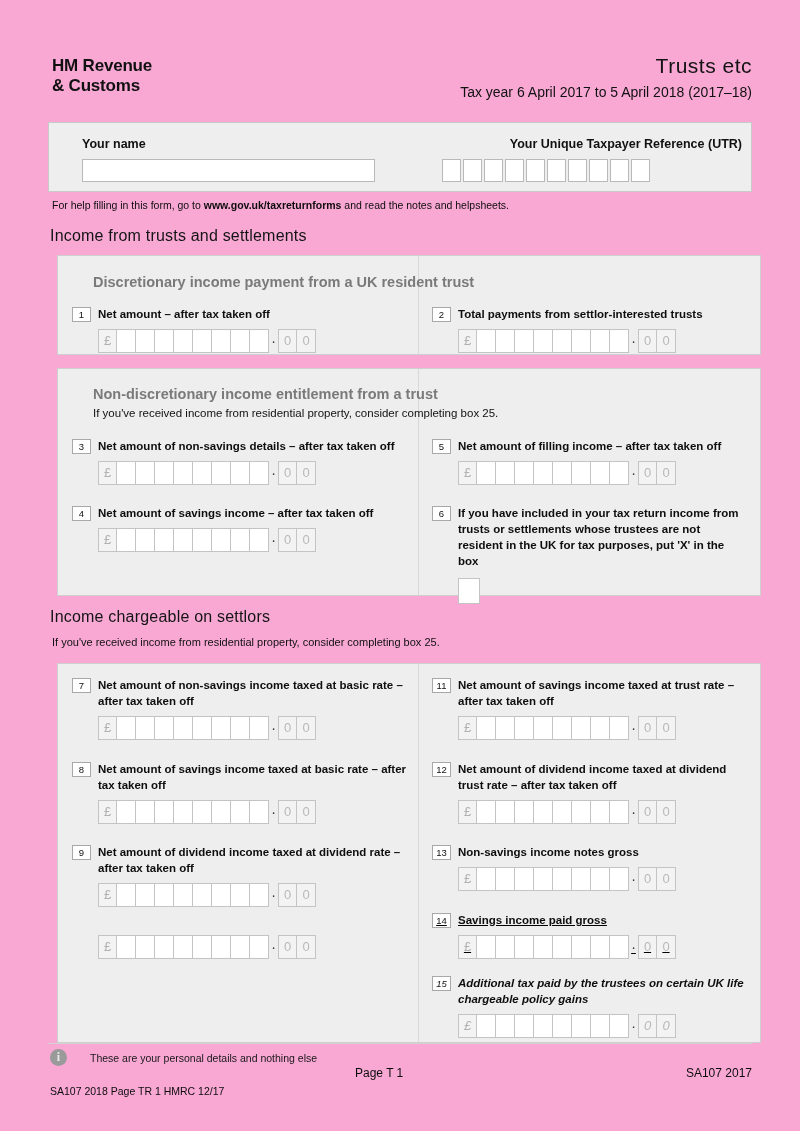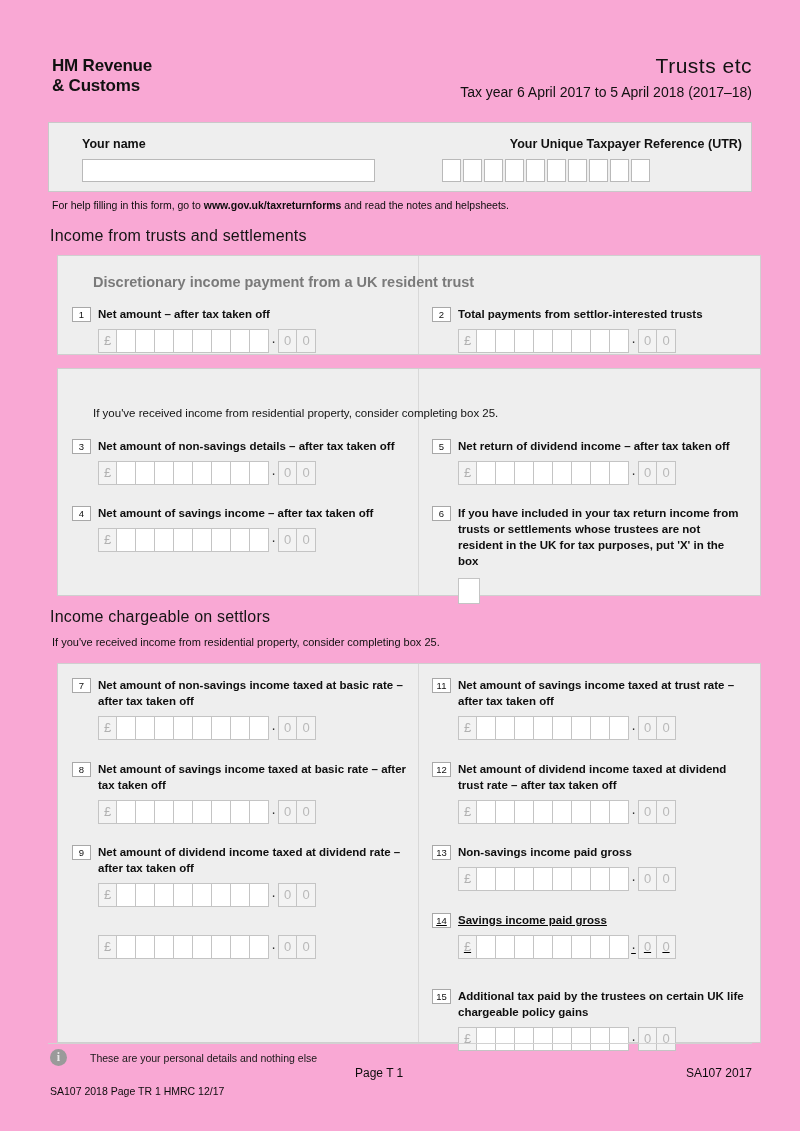--- a/index.html
+++ b/index.html
@@ -338,20 +338,21 @@
         <div class="cell"></div>
         <div class="dot">·</div>
         <div class="pence">0</div>
         <div class="pence second">0</div>
       </div>
     </div>
   </div>
 
   <div class="panel" style="top:368px; height:228px;">
     <div class="panel-divider" style="left:360px;"></div>
+    <div class="panel-heading" style="left:35px; top:17px;">Non-discretionary income entitlement from a trust</div>
     <div class="panel-subheading" style="left:35px; top:38px;">If you've received income from residential property, consider completing box 25.</div>
 
     <div class="field" style="left:14px; top:69px; width:340px;">
       <div class="field-head">
         <div class="box-num">3</div>
         <div class="field-label"><span>Net amount of non-savings details</span><span class="light"> – after tax taken off</span></div>
       </div>
       <div class="money">
         <div class="pound">£</div>
         <div class="cell"></div>
@@ -364,21 +365,21 @@
         <div class="cell"></div>
         <div class="dot">·</div>
         <div class="pence">0</div>
         <div class="pence second">0</div>
       </div>
     </div>
 
     <div class="field" style="left:374px; top:69px; width:320px;">
       <div class="field-head">
         <div class="box-num">5</div>
-        <div class="field-label"><span>Net return of dividend income</span><span class="light"> – after tax taken off</span></div>
+        <div class="field-label"><span>Net amount of filling income</span><span class="light"> – after tax taken off</span></div>
       </div>
       <div class="money">
         <div class="pound">£</div>
         <div class="cell"></div>
         <div class="cell"></div>
         <div class="cell"></div>
         <div class="cell"></div>
         <div class="cell"></div>
         <div class="cell"></div>
         <div class="cell"></div>
@@ -526,21 +527,21 @@
         <div class="cell"></div>
         <div class="dot">·</div>
         <div class="pence">0</div>
         <div class="pence second">0</div>
       </div>
     </div>
 
     <div class="field" style="left:374px; top:180px; width:320px;">
       <div class="field-head">
         <div class="box-num">13</div>
-        <div class="field-label"><span>Non-savings income paid gross</span></div>
+        <div class="field-label"><span>Non-savings income notes gross</span></div>
       </div>
       <div class="money">
         <div class="pound">£</div>
         <div class="cell"></div>
         <div class="cell"></div>
         <div class="cell"></div>
         <div class="cell"></div>
         <div class="cell"></div>
         <div class="cell"></div>
         <div class="cell"></div>
@@ -582,21 +583,21 @@
         <div class="cell"></div>
         <div class="cell"></div>
         <div class="cell"></div>
         <div class="cell"></div>
         <div class="dot">·</div>
         <div class="pence">0</div>
         <div class="pence second">0</div>
       </div>
     </div>
 
-    <div class="field" style="left:374px; top:324px; width:320px;">
+    <div class="field" style="left:374px; top:311px; width:320px;font-style:italic;">
       <div class="field-head">
         <div class="box-num">15</div>
         <div class="field-label"><span>Additional tax paid by the trustees on certain UK life chargeable policy gains</span></div>
       </div>
       <div class="money">
         <div class="pound">£</div>
         <div class="cell"></div>
         <div class="cell"></div>
         <div class="cell"></div>
         <div class="cell"></div>

